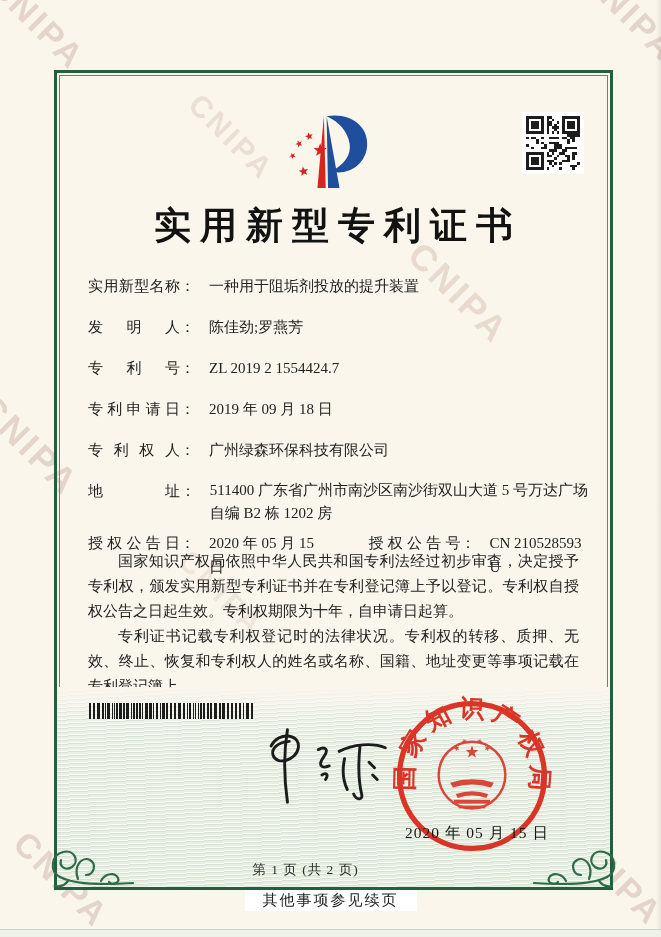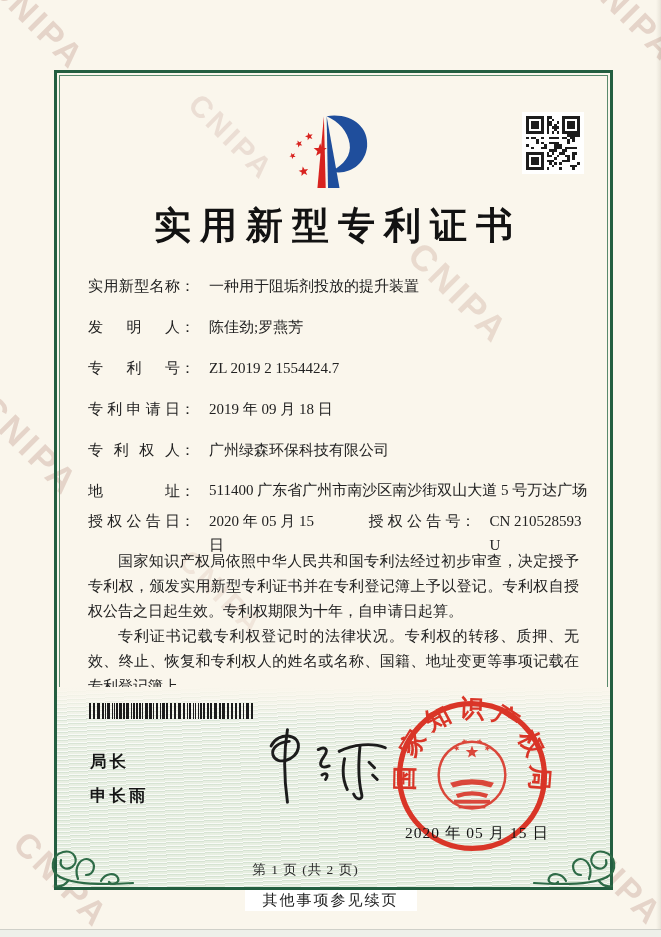--- a/index.html
+++ b/index.html
@@ -32,21 +32,21 @@
       display:flex;align-items:center;justify-content:center;}
   .title{position:absolute;left:0;right:0;top:128px;text-align:center;font-size:37px;font-weight:700;
       letter-spacing:9px;text-indent:9px;color:#121212;}
   
   .fields{position:absolute;left:31px;right:22px;top:201px;font-size:15px;}
   .row{display:flex;line-height:24px;margin-bottom:17px;}
   .lbl{flex:0 0 92px;width:92px;text-align:justify;text-align-last:justify;color:#222;}
   .colon{flex:0 0 auto;}
   .val{margin-left:14px;color:#222;}
   .addr .val div{line-height:23px;}
-  .row.addr{margin-bottom:6px;}
+  .row.addr{margin-bottom:6px;justify-content:space-between;}
   .pair2{margin-left:40px;display:flex;font-family:Liberation Serif, serif;}
   
   .paras{position:absolute;left:31px;right:31px;top:476px;font-size:15px;line-height:25px;
       text-align:justify;color:#222;}
   .paras p{margin:0;text-indent:2em;}
   
   .band{position:absolute;left:0;right:0;bottom:0;height:200px;
      background:
        repeating-linear-gradient(177deg, rgba(255,255,255,.70) 0 1px, rgba(186,209,188,.38) 1px 2px, rgba(236,242,232,0) 2px 4px),
        linear-gradient(180deg,#f1f4eb 0%, #e9efe3 35%, #e6eee0 100%);}
@@ -327,20 +327,21 @@
       <div class="row">
         <span class="lbl">专利权人</span>
           <span class="colon">：</span>
         <span class="val">广州绿森环保科技有限公司</span>
       </div>
       <div class="row addr">
         <span class="lbl">地址</span>
           <span class="colon">：</span>
         <span class="val">
           <div>511400 广东省广州市南沙区南沙街双山大道 5 号万达广场</div>
+          <div>自编 B2 栋 1202 房</div>
         </span>
       </div>
       <div class="row">
         <span class="lbl">授权公告日</span>
           <span class="colon">：</span>
         <span class="val">2020 年 05 月 15 日</span>
         <span class="pair2">
           <span class="lbl">授权公告号</span>
             <span class="colon">：</span>
           <span class="val">CN 210528593 U</span>
@@ -400,24 +401,20 @@
             <rect x="138" y="0" width="2" height="16" fill="#1c1c1c"></rect>
             <rect x="142" y="0" width="2" height="16" fill="#1c1c1c"></rect>
             <rect x="146" y="0" width="2" height="16" fill="#1c1c1c"></rect>
             <rect x="150" y="0" width="2" height="16" fill="#1c1c1c"></rect>
             <rect x="154" y="0" width="1" height="16" fill="#1c1c1c"></rect>
             <rect x="157" y="0" width="3" height="16" fill="#1c1c1c"></rect>
             <rect x="162" y="0" width="2" height="16" fill="#1c1c1c"></rect>
           </svg>
       </div>
 
-      <div class="signatory">
-        <div>局长</div>
-        <div class="name">申长雨</div>
-      </div>
 
       <svg class="autograph" width="136" height="88" viewBox="0 0 150 90" fill="none" stroke="#1c1c1c" stroke-width="3.2" stroke-linecap="round" stroke-linejoin="round">
         <path d="M38,6 C34,30 34,58 38,86"></path>
         <path d="M20,24 C28,8 52,10 50,26 C48,40 26,46 22,34 C20,26 28,20 40,19"></path>
         <path d="M72,28 C80,24 84,28 78,36 C72,44 74,50 84,46"></path>
         <path d="M76,56 C80,53 84,55 80,61"></path>
         <path d="M95,30 C110,22 132,20 146,26"></path>
         <path d="M118,24 C116,44 116,62 120,78 C121,84 114,84 111,77"></path>
         <path d="M101,38 C98,52 100,64 104,72"></path>
         <path d="M128,42 l6,6 M132,56 l5,5"></path>

